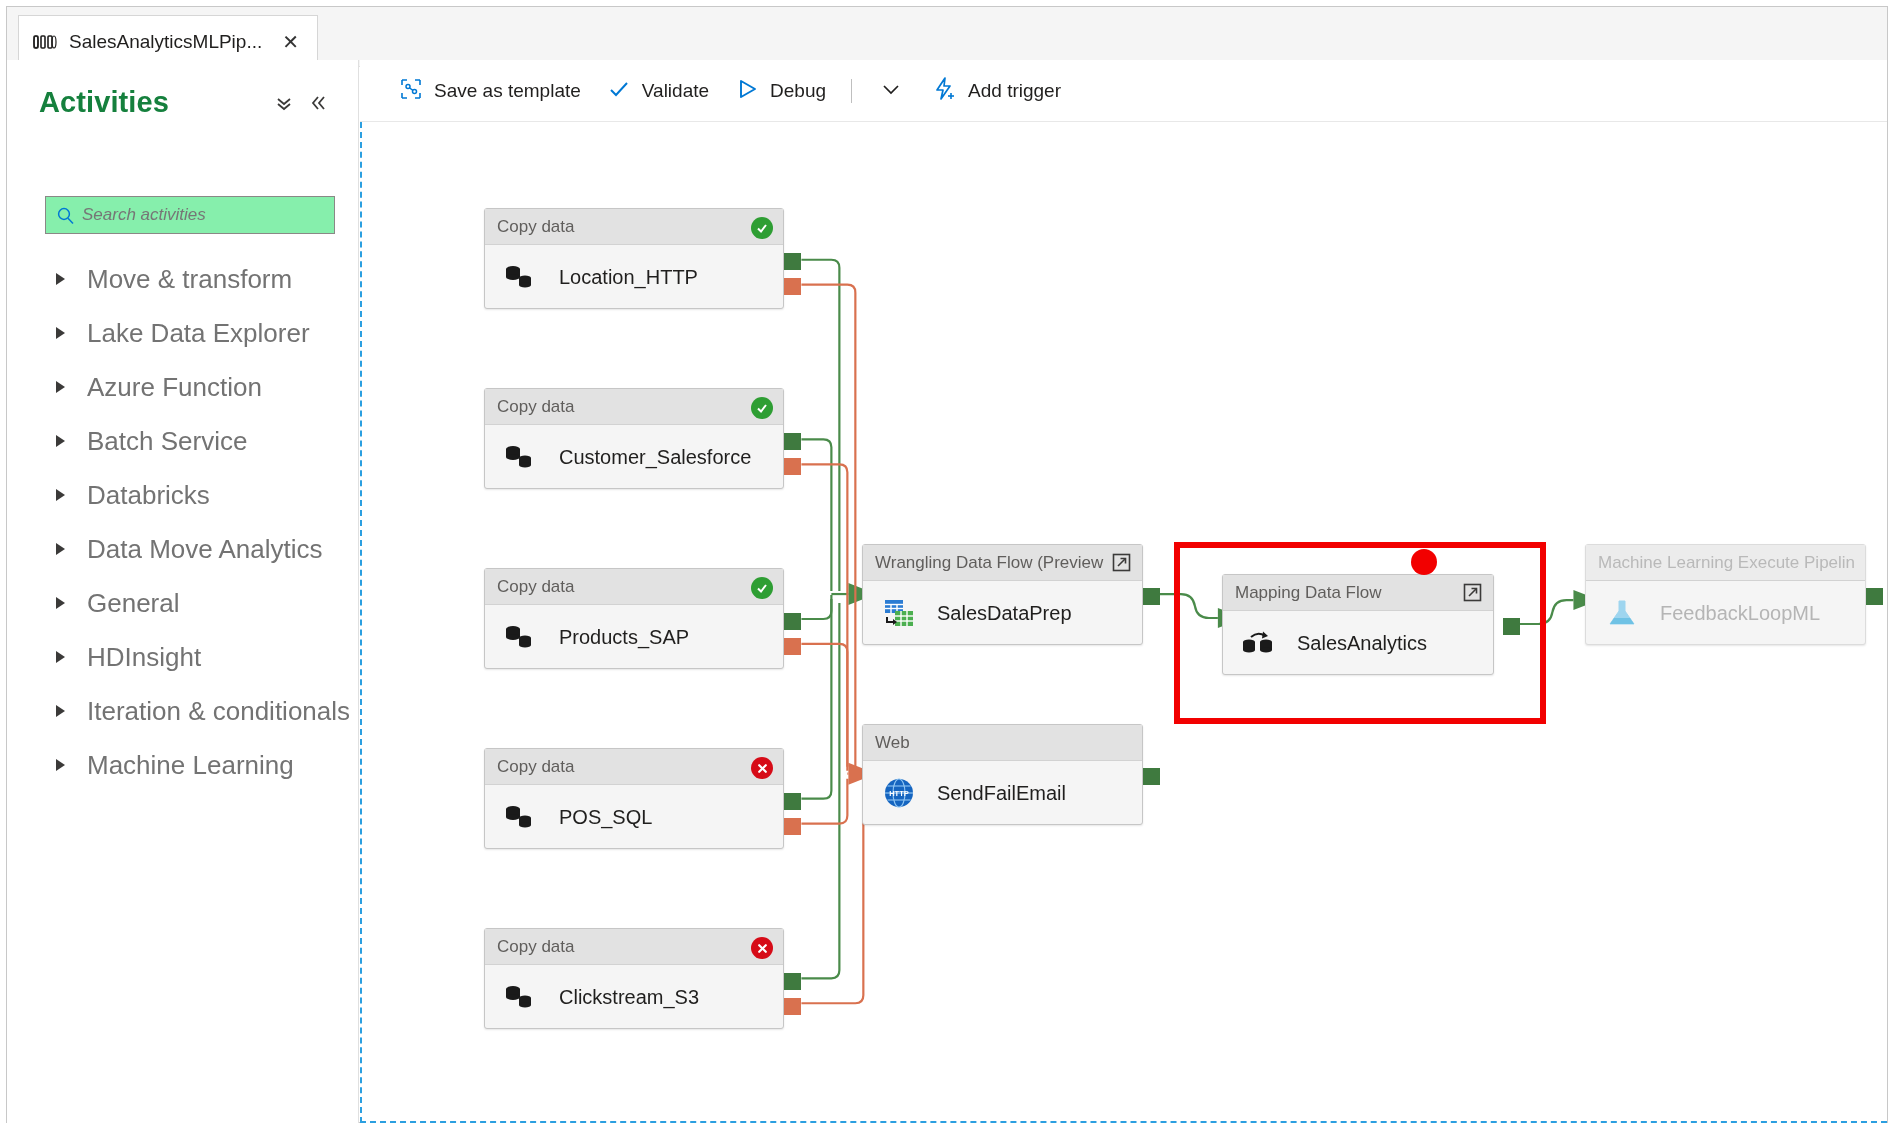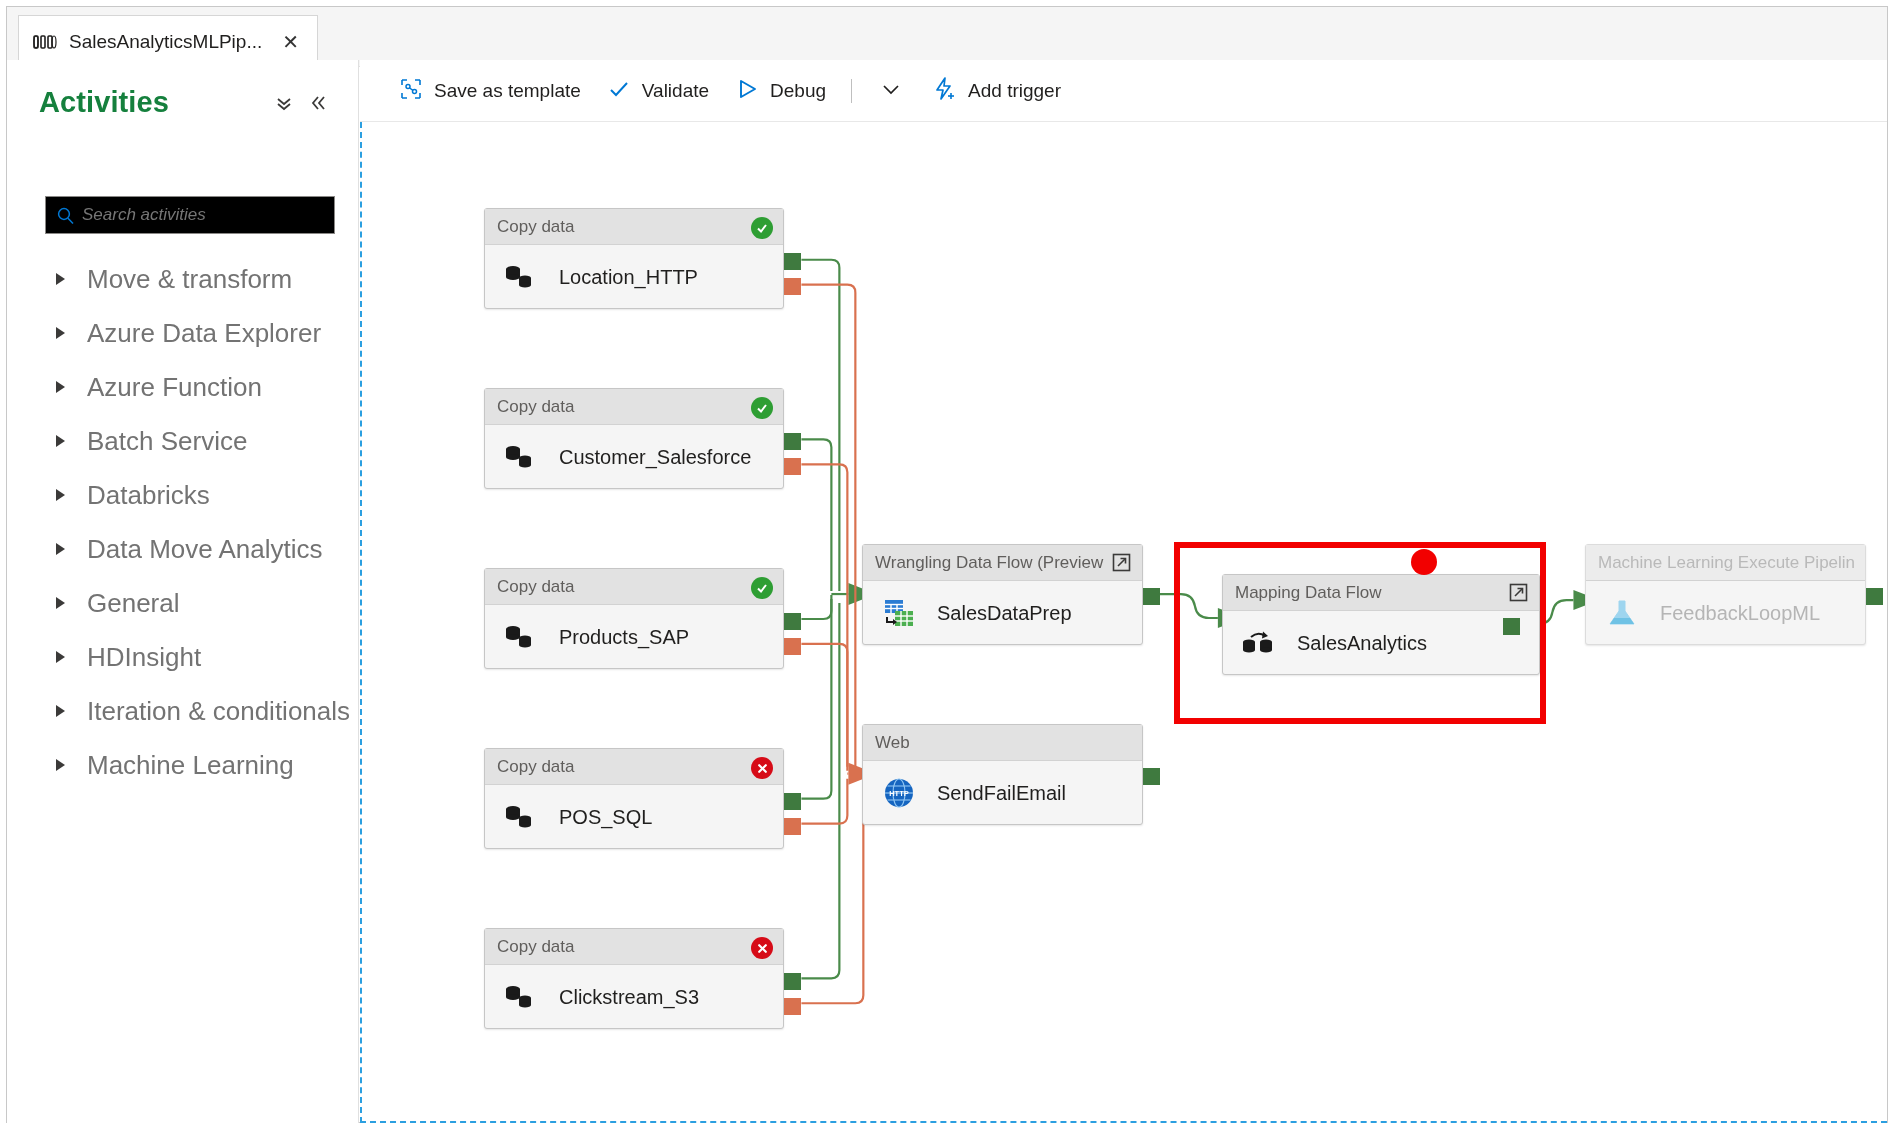--- a/index.html
+++ b/index.html
@@ -102,21 +102,21 @@
   }
 
   .search-box {
     position: absolute;
     left: 38px; top: 136px;
     width: 290px; height: 38px;
     border: 1px solid #8a8886;
     box-sizing: border-box;
     display: flex;
     align-items: center;
-    background: #000000;
+    background: #86efac;
     cursor: text;
   }
   .search-icon { flex: 0 0 auto; padding: 0 7px 0 10px; display:flex; align-items:center;}
   .search-input {
     flex: 1 1 auto;
     border: none;
     outline: none;
     font-family: "Liberation Sans", sans-serif;
     font-size: 17px;
     font-style: italic;
@@ -347,21 +347,21 @@
       <div class="activity-item">
         <span class="chev-wrap">
             <span class="chevron-right"></span>
           </span>
         <span class="activity-label">Move &amp; transform</span>
       </div>
       <div class="activity-item">
         <span class="chev-wrap">
             <span class="chevron-right"></span>
           </span>
-        <span class="activity-label">Azure Data Explorer</span>
+        <span class="activity-label">Lake Data Explorer</span>
       </div>
       <div class="activity-item">
         <span class="chev-wrap">
             <span class="chevron-right"></span>
           </span>
         <span class="activity-label">Azure Function</span>
       </div>
       <div class="activity-item">
         <span class="chev-wrap">
             <span class="chevron-right"></span>
@@ -675,21 +675,21 @@
               <text x="16" y="19" font-size="7.5" font-family="Liberation Sans, sans-serif" font-weight="bold" fill="#ffffff" text-anchor="middle">HTTP</text>
             </svg>
           </span>
           <span class="node-name">SendFailEmail</span>
         </div>
         <div class="port port-green" style="left:280px; top:43px;"></div>
       </div>
 
       <div class="highlight-rect" style="left:812px; top:420px; width:372px; height:182px;"></div>
 
-      <div class="node" style="left:860px; top:452px; width:318px; height:101px;">
+      <div class="node" style="left:860px; top:452px; width:272px; height:101px;">
         <div class="node-header">
           <span class="node-title">Mapping Data Flow</span>
           <span class="node-header-icon">
             <svg width="21" height="21" viewBox="0 0 21 21">
               <rect x="2.5" y="2.5" width="16" height="16" fill="none" stroke="#3b3a39" stroke-width="1.6"></rect>
               <line x1="7" y1="14" x2="14.5" y2="6.5" stroke="#3b3a39" stroke-width="1.6"></line>
               <polyline points="9.5,6.5 14.5,6.5 14.5,11.5" fill="none" stroke="#3b3a39" stroke-width="1.6"></polyline>
             </svg>
           </span>
         </div>

